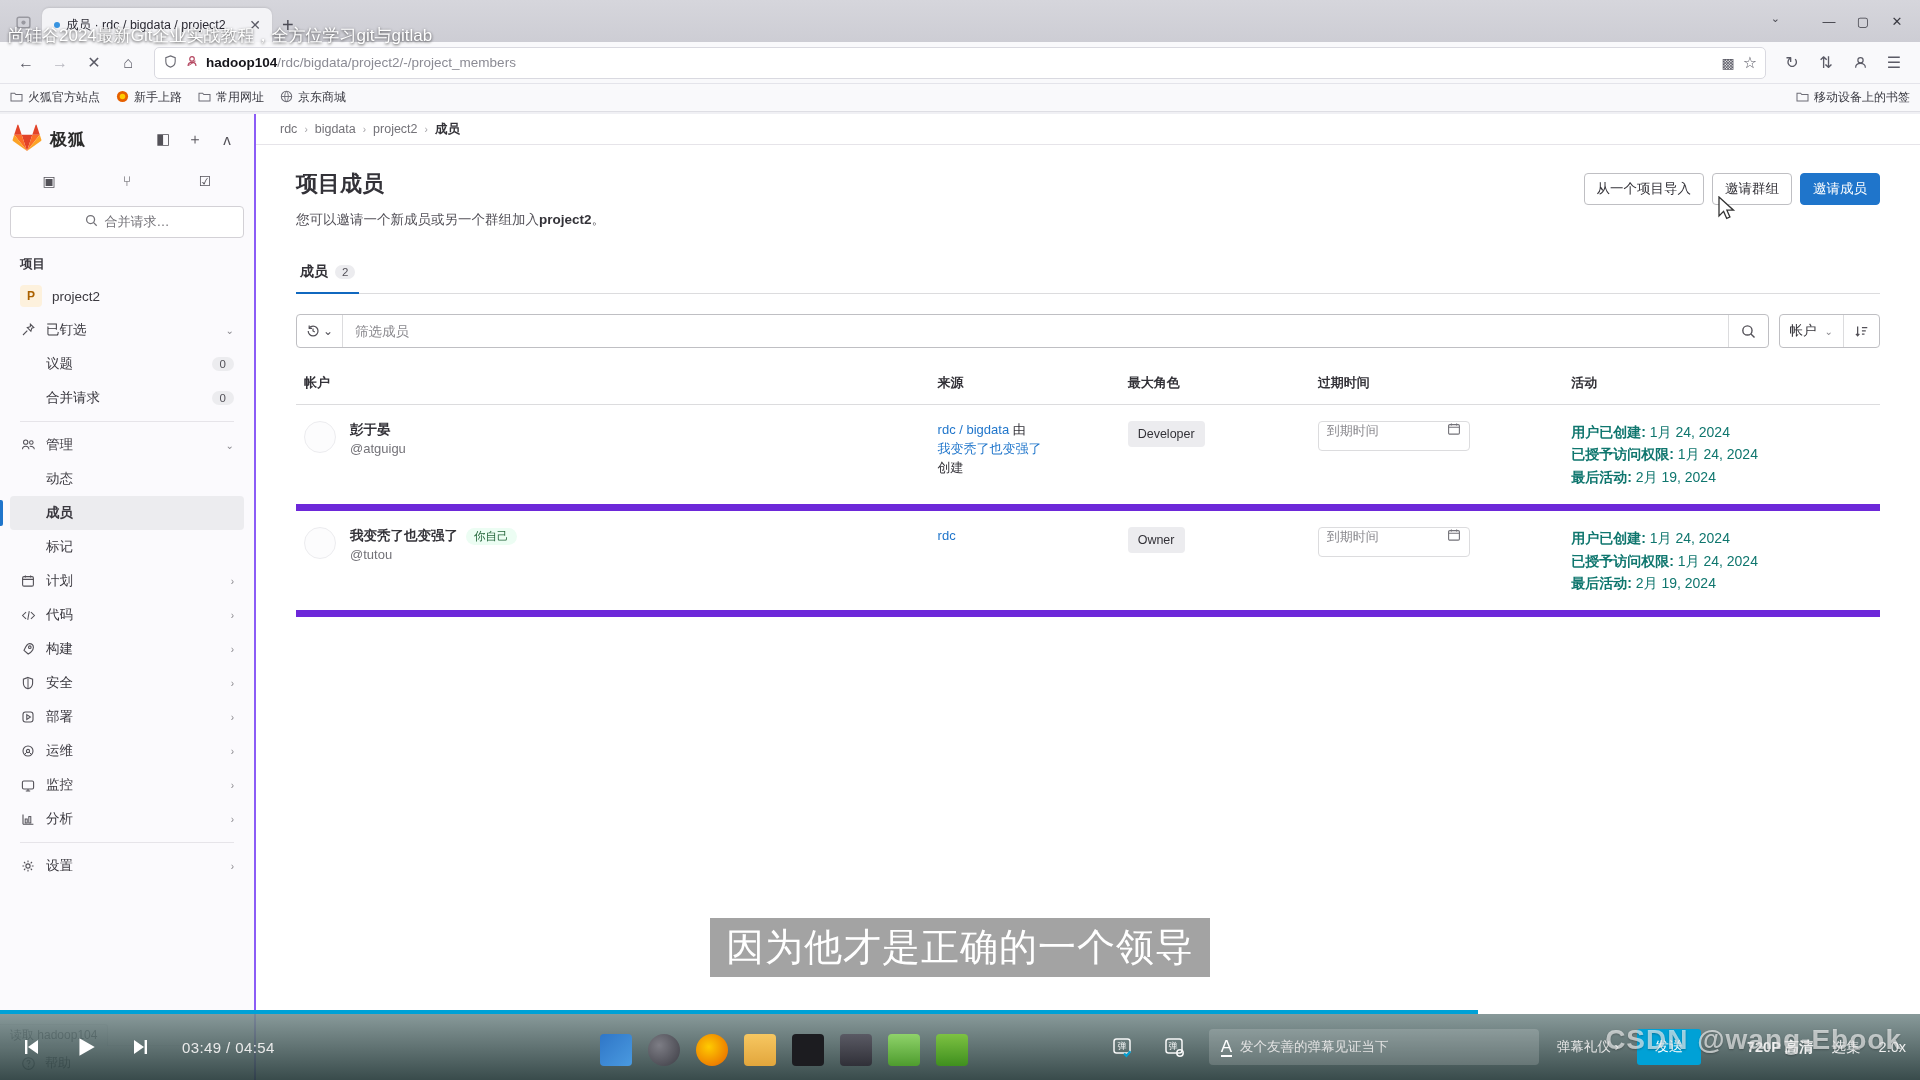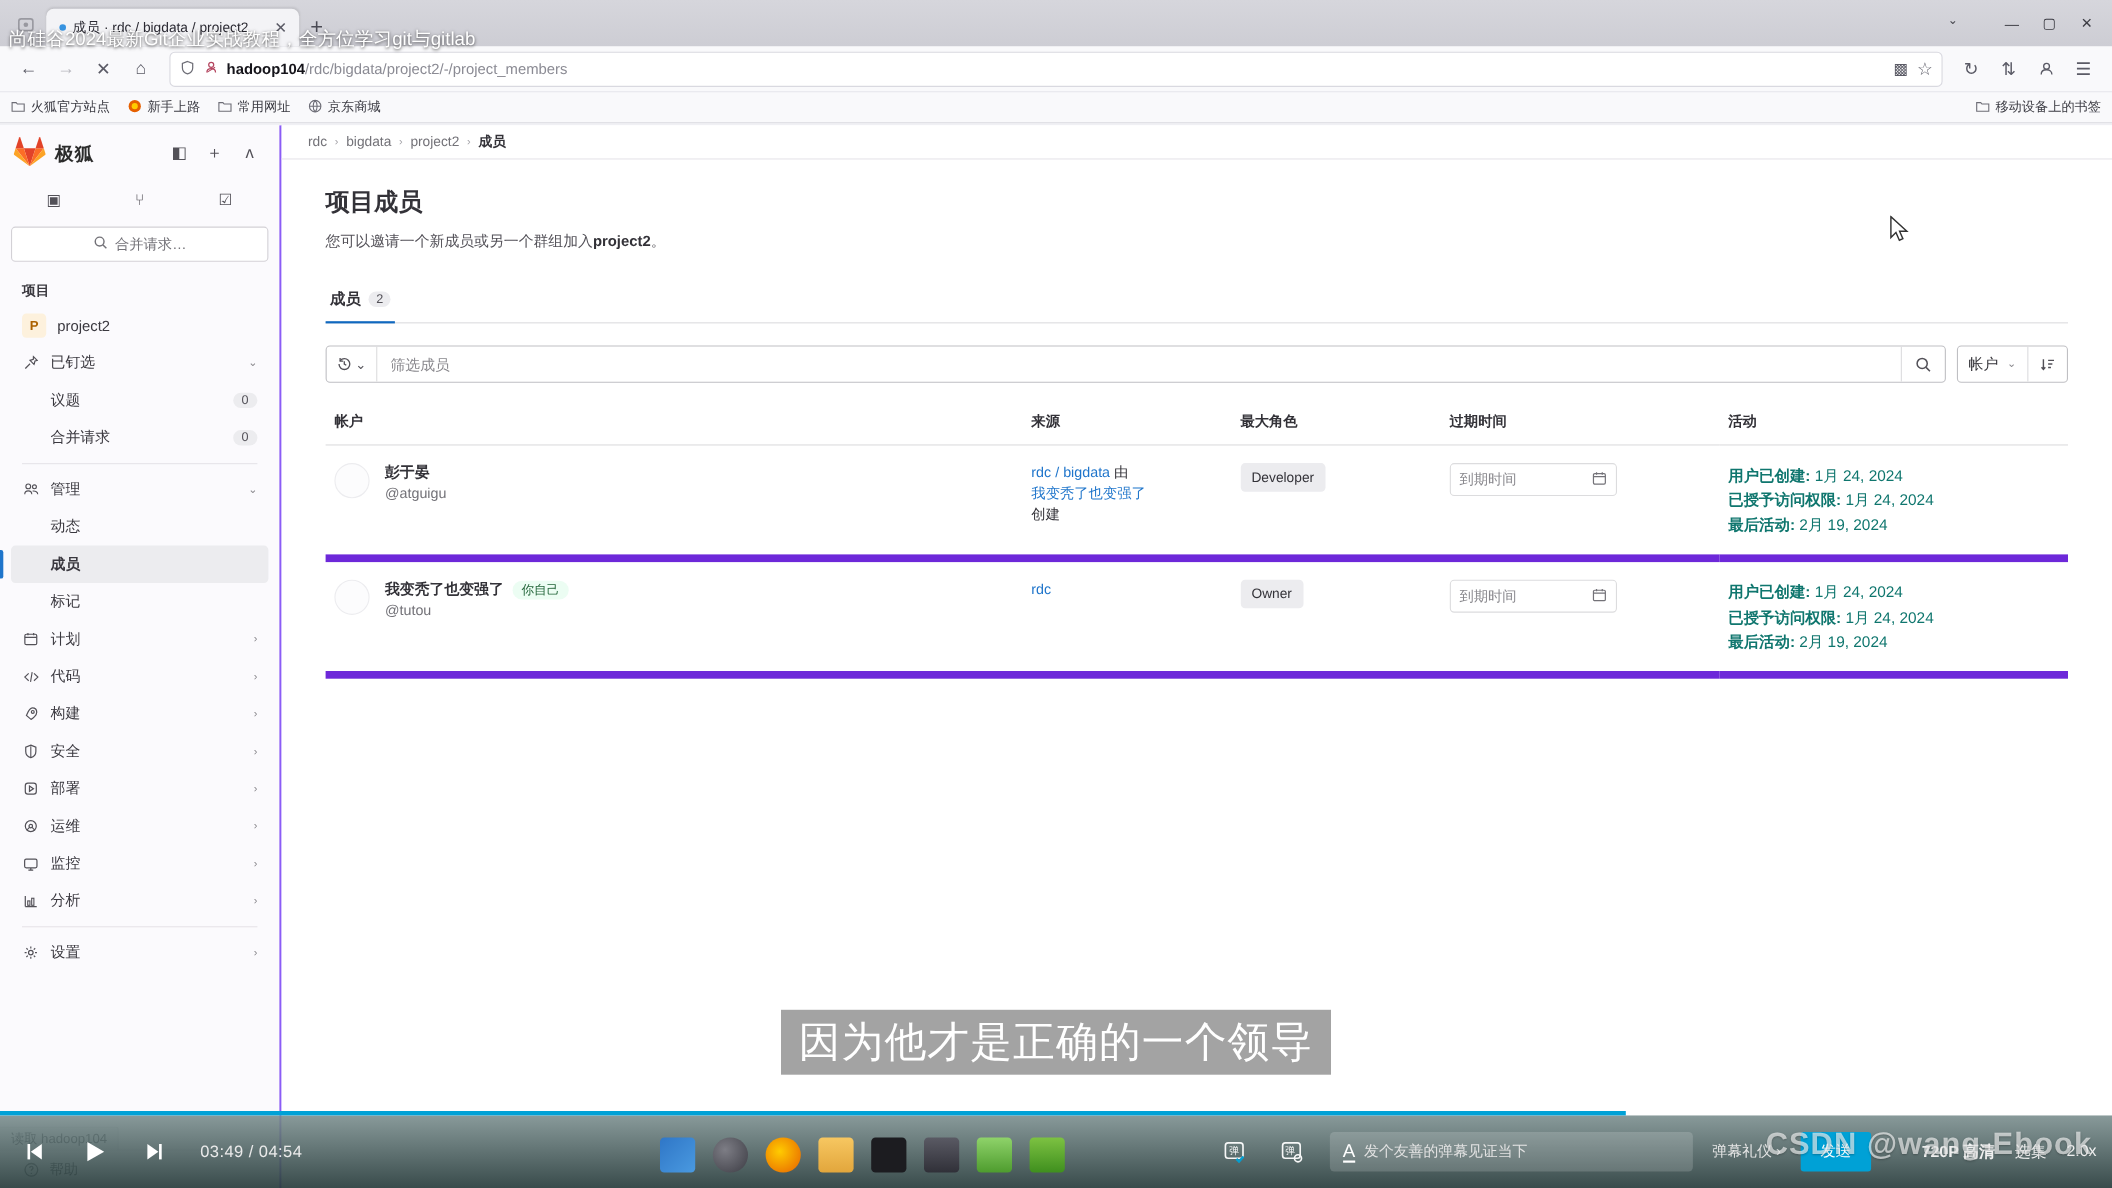--- a/index.html
+++ b/index.html
@@ -154,21 +154,21 @@
   .u-badge { font-size:11.5px; font-weight:400; color:#24663b; background:#ecfdf3; border-radius:10px; padding:1px 8px;}
   .u-handle { font-size:13px; color:#737278; margin-top:2px;}
   .src { font-size:13px; color:#1f75cb; line-height:1.45; }
   .src .plain { color:#333238; }
   .role-pill {
     display:inline-flex; align-items:center; height:26px; padding:0 10px;
     background:#ececef; border-radius:4px; font-size:12.5px; color:#333238;
   }
   .exp-input {
     width:152px; height:30px; border:1px solid #dcdcde; border-radius:4px; background:#fff;
-    display:flex; align-items:center; padding:0 8px; font-size:13px; color:#89888d; cursor:pointer;
+    display:flex; padding:0 8px; font-size:13px; color:#89888d; cursor:pointer;
   }
   .exp-input .cal { margin-left:auto; color:#737278; }
   .act { font-size:14px; color:#0f766e; line-height:1.6; white-space:nowrap;}
   .act b { font-weight:700; }
 
   .cursor { position:absolute; left:1718px; top:196px; width:20px; height:26px; pointer-events:none; z-index:60;}
 
   
   .vid-title {
     position:absolute; left:8px; top:24px; font-size:17px; color:#fff; z-index:50;
@@ -526,20 +526,25 @@
         <span class="crumb">project2</span>
         <span class="crumb-sep">›</span>
         <span class="crumb cur">成员</span>
       </div>
 
       <div class="page">
         <div class="page-head">
           <div>
             <div class="page-title">项目成员</div>
             <div class="page-sub"><span>您可以邀请一个新成员或另一个群组加入</span><b>project2</b><span>。</span></div>
+          </div>
+          <div class="head-actions">
+            <button class="btn">从一个项目导入</button>
+            <button class="btn">邀请群组</button>
+            <button class="btn primary">邀请成员</button>
           </div>
         </div>
 
         <div class="tabs">
           <div class="tab-item sel">
             <span>成员</span>
             <span class="tab-badge">2</span>
           </div>
         </div>
 

